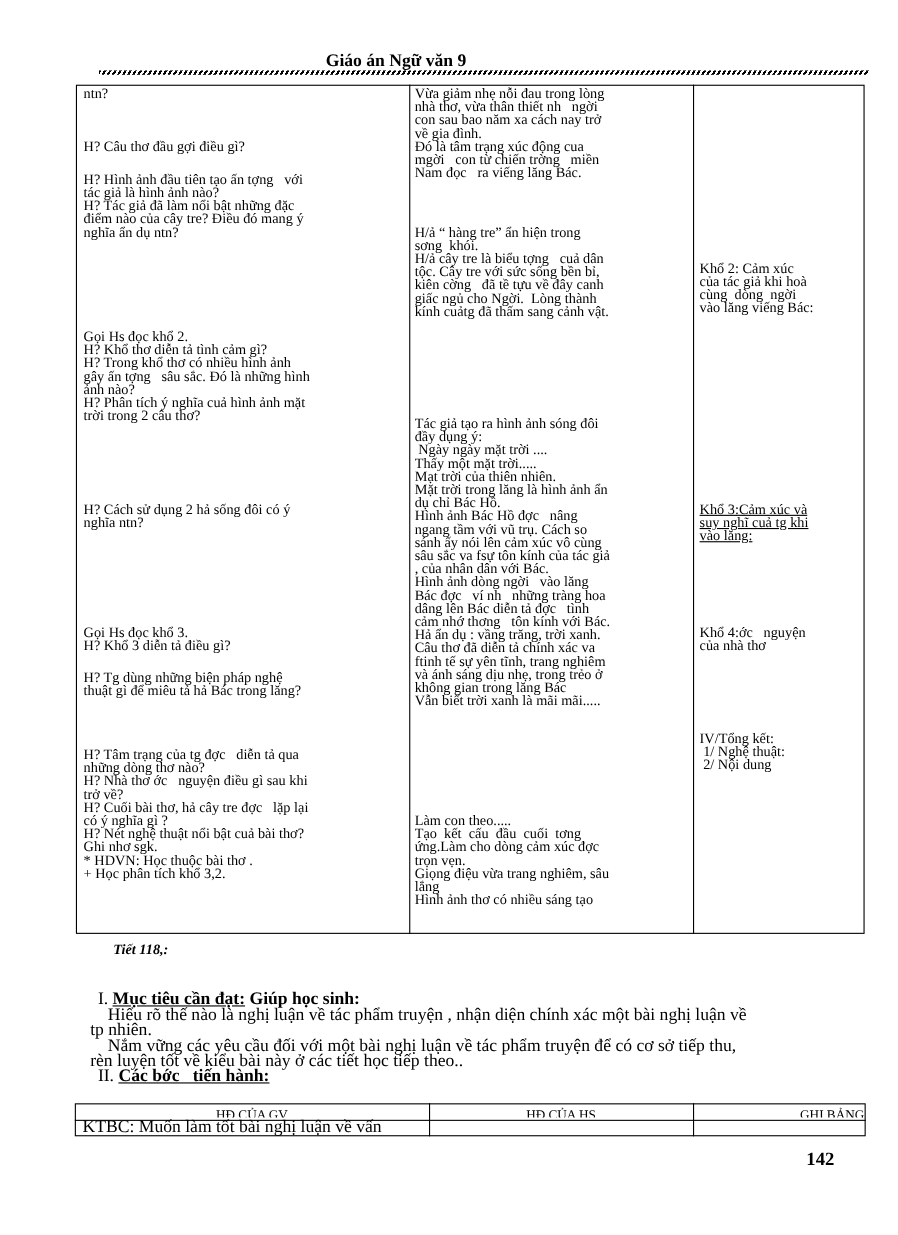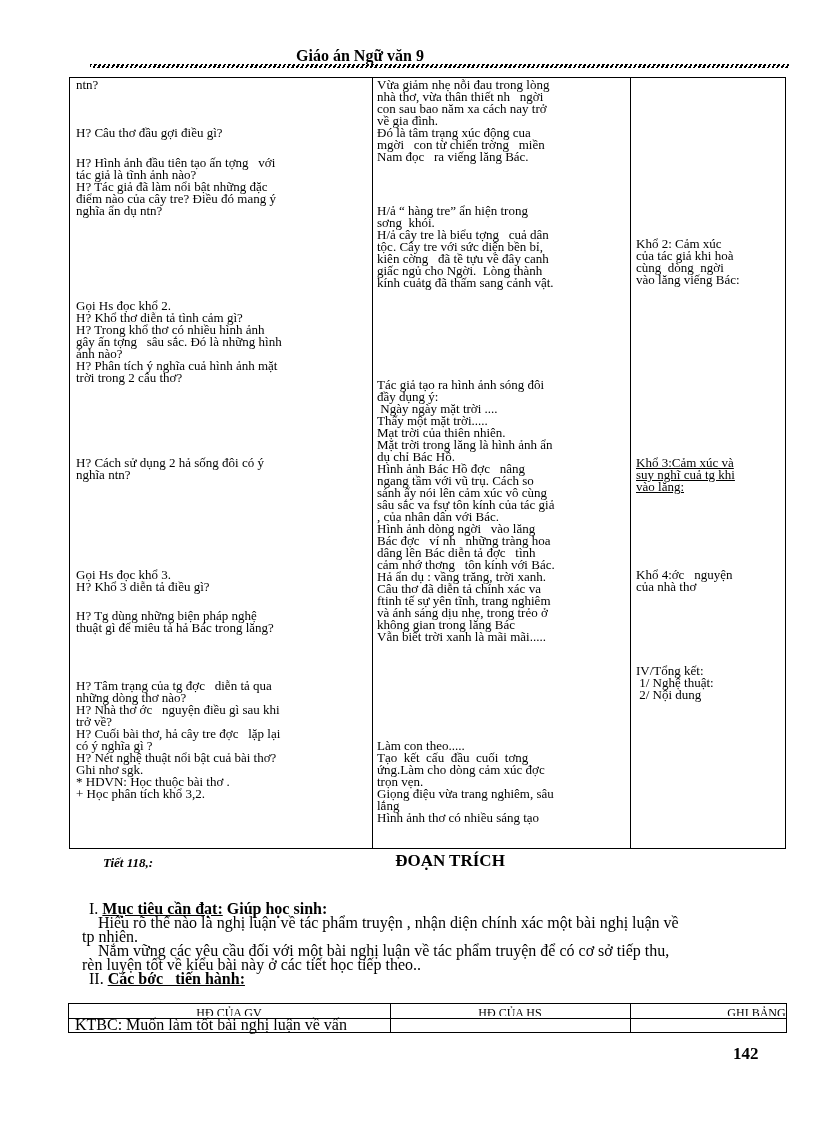--- a/index.html
+++ b/index.html
@@ -33,21 +33,21 @@
 
 <div id="col1">
     <div class="cell" style="left: 76px; top: 79px; width: 292px;">
       <span class="ln">ntn?</span>
     </div>
     <div class="cell" style="left: 76px; top: 127px; width: 292px;">
       <span class="ln">H? Câu thơ đầu gợi điều gì?</span>
     </div>
     <div class="cell" style="left: 76px; top: 157px; width: 292px;">
       <span class="ln">H? Hình ảnh đầu tiên tạo ấn tợng   với</span>
-      <span class="ln">tác giả là tĩnh ảnh nào?</span>
+      <span class="ln">tác giả là hình ảnh nào?</span>
       <span class="ln">H? Tác giả đã làm nổi bật những đặc</span>
       <span class="ln">điểm nào của cây tre? Điều đó mang ý</span>
       <span class="ln">nghĩa ẩn dụ ntn?</span>
     </div>
     <div class="cell" style="left: 76px; top: 300px; width: 292px;">
       <span class="ln">Gọi Hs đọc khổ 2.</span>
       <span class="ln">H? Khổ thơ diễn tả tình cảm gì?</span>
       <span class="ln">H? Trong khổ thơ có nhiều hình ảnh</span>
       <span class="ln">gây ấn tợng   sâu sắc. Đó là những hình</span>
       <span class="ln">ảnh nào?</span>
@@ -86,21 +86,21 @@
       <span class="ln">con sau bao năm xa cách nay trở</span>
       <span class="ln">về gia đình.</span>
       <span class="ln">Đó là tâm trạng xúc động cua</span>
       <span class="ln">mgời   con từ chiến trờng   miền</span>
       <span class="ln">Nam đọc   ra viếng lăng Bác.</span>
     </div>
     <div class="cell" style="left: 377px; top: 205px; width: 248px;">
       <span class="ln">H/ả “ hàng tre” ẩn hiện trong</span>
       <span class="ln">sơng  khói.</span>
       <span class="ln">H/ả cây tre là biểu tợng   cuả dân</span>
-      <span class="ln">tộc. Cây tre với sức diện bền bỉ,</span>
+      <span class="ln">tộc. Cây tre với sức sống bền bỉ,</span>
       <span class="ln">kiên cờng   đã tề tựu về đây canh</span>
       <span class="ln">giấc ngủ cho Ngời.  Lòng thành</span>
       <span class="ln">kính cuảtg đã thấm sang cảnh vật.</span>
     </div>
     <div class="cell" style="left: 377px; top: 379px; width: 248px;">
       <span class="ln">Tác giả tạo ra hình ảnh sóng đôi</span>
       <span class="ln">đầy dụng ý:</span>
       <span class="ln"> Ngày ngày mặt trời ....</span>
       <span class="ln">Thấy một mặt trời.....</span>
       <span class="ln">Mạt trời của thiên nhiên.</span>
@@ -150,21 +150,20 @@
     </div>
     <div class="cell" style="left: 636px; top: 665px; width: 145px;">
       <span class="ln">IV/Tổng kết:</span>
       <span class="ln"> 1/ Nghệ thuật:</span>
       <span class="ln"> 2/ Nội dung</span>
     </div>
   </div>
 
 <div class="sec-lesson">Tiết 118,:</div>
 <div class="sec-title">
-  <div>ĐOẠN TRÍCH</div>
 </div>
 
 <div class="para" style="left:89px; top:902px;"><span>I. </span><span class="ul">Mục tiêu cần đạt:</span><span style="font-weight:bold"> Giúp học sinh:</span></div>
 <div class="para" style="left:82px; top:916px;">    Hiểu rõ thế nào là nghị luận về tác phẩm truyện , nhận diện chính xác một bài nghị luận về</div>
 <div class="para" style="left:82px; top:930px;">tp nhiên.</div>
 <div class="para" style="left:82px; top:944px;">    Nắm vững các yêu cầu đối với một bài nghị luận về tác phẩm truyện để có cơ sở tiếp thu,</div>
 <div class="para" style="left:82px; top:958px;">rèn luyện tốt về kiểu bài này ở các tiết học tiếp theo..</div>
 <div class="para" style="left:89px; top:972px;"><span>II. </span><span class="ul">Các bớc   tiến hành:</span></div>
 
 <div class="tbl" style="left:68px; top:1003px; width:719px; height:30px;"></div>

